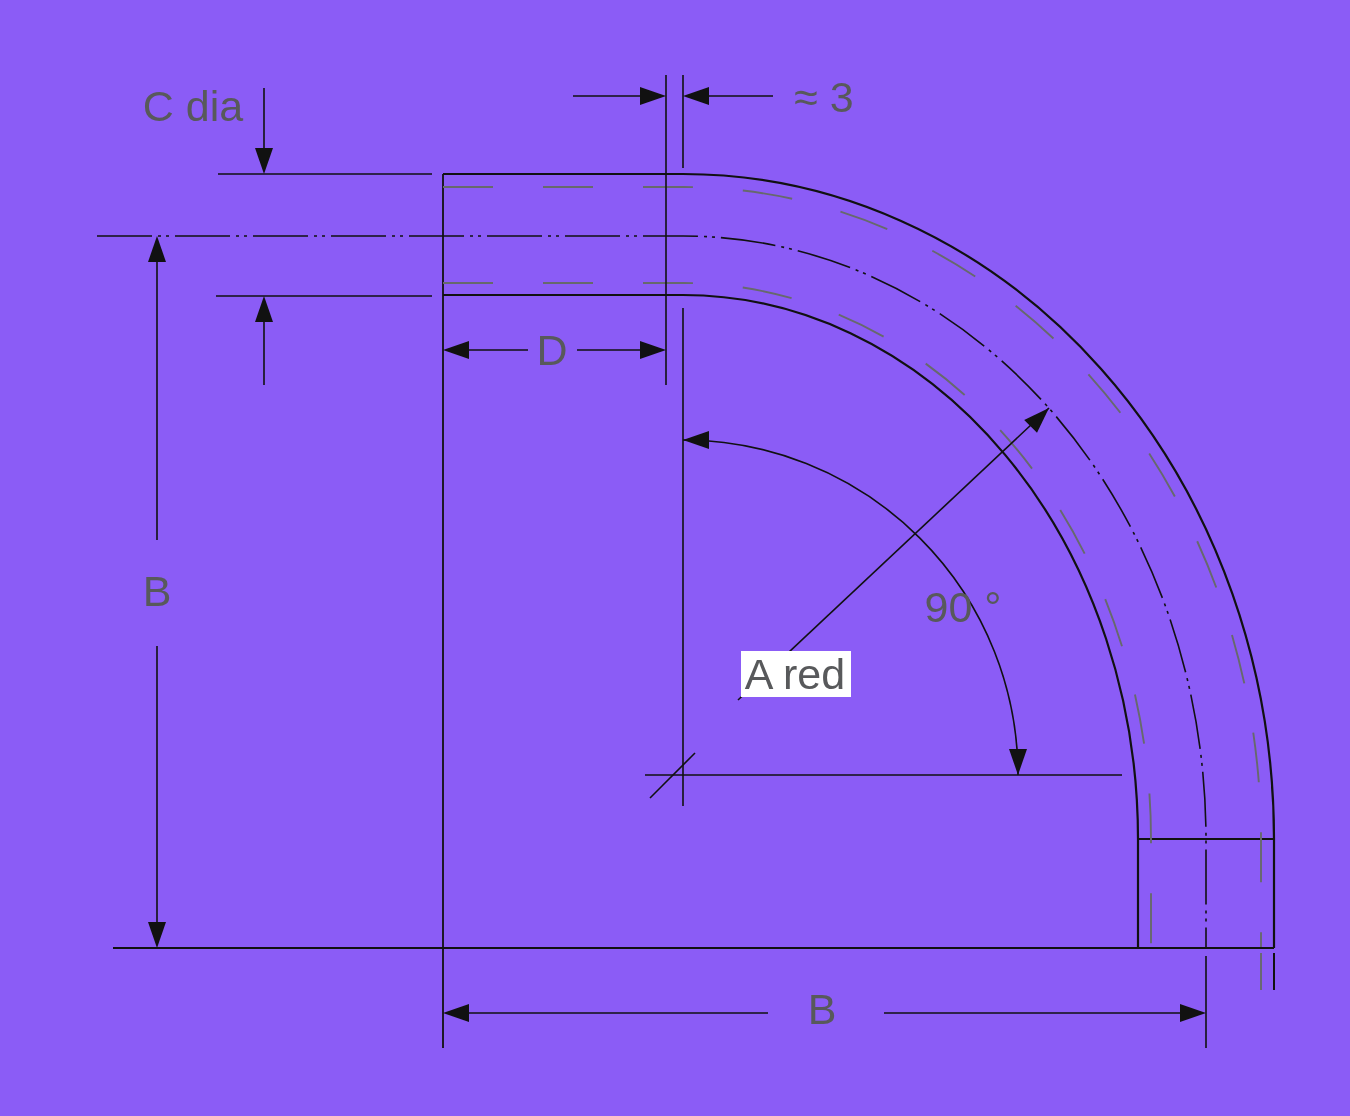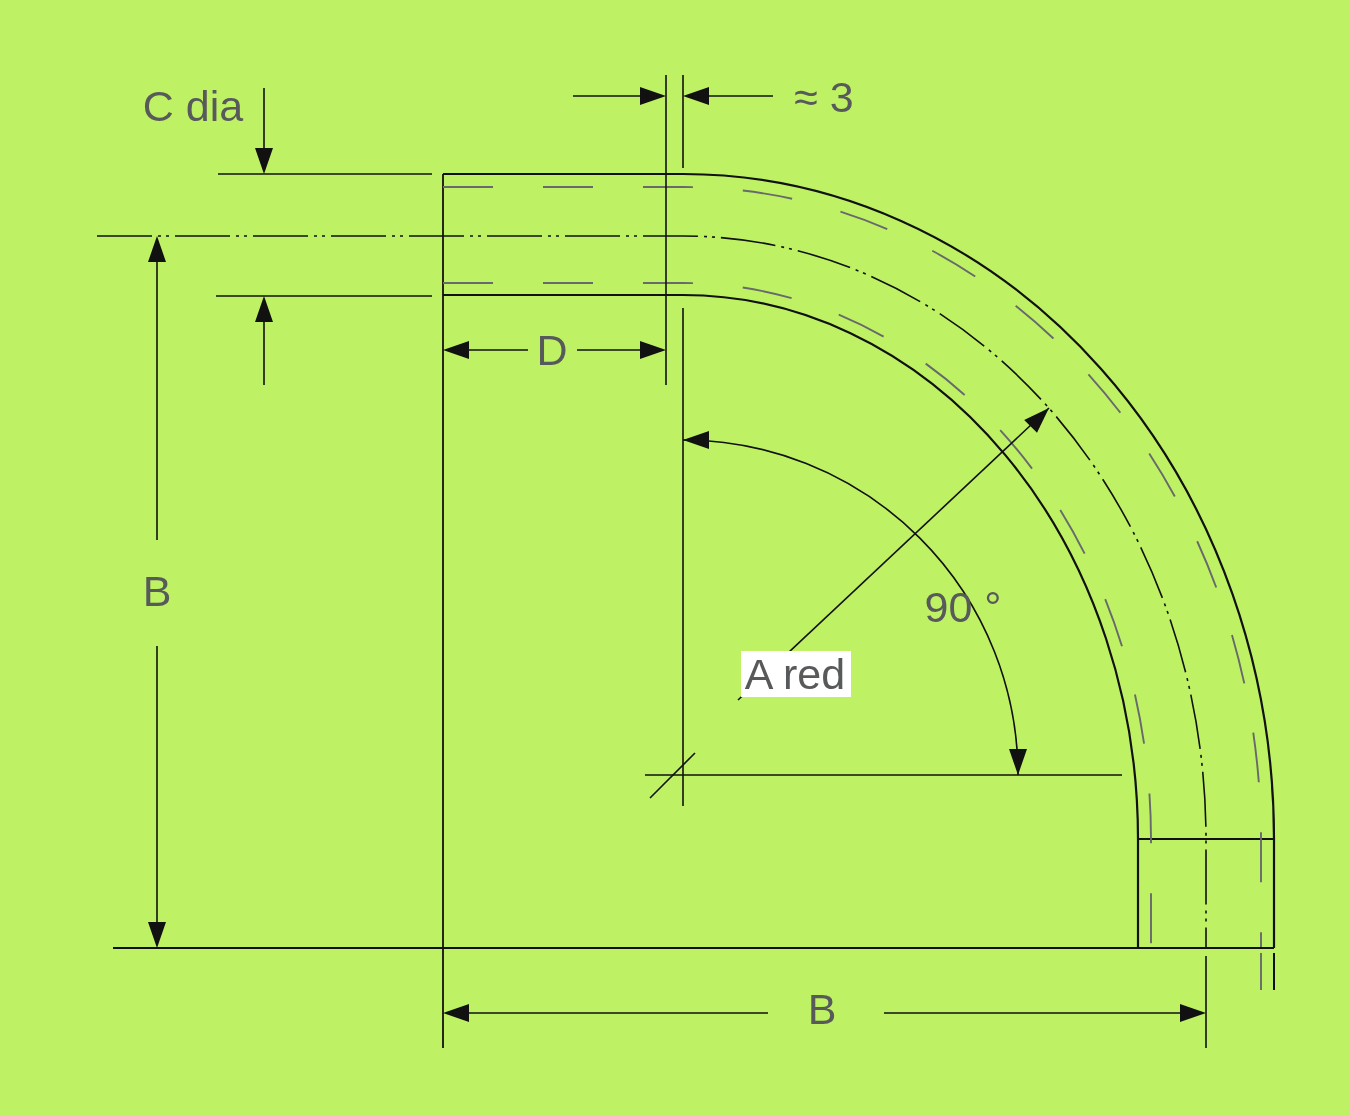--- a/index.html
+++ b/index.html
@@ -4,21 +4,21 @@
 <style>
   html, body {
     margin: 0;
     padding: 0;
     background: #ffffff;
   }
   .stage {
     position: relative;
     width: 1350px;
     height: 1116px;
-    background: #bef264;
+    background: #8b5cf6;
     overflow: hidden;
   }
   svg text {
     font-family: "Liberation Sans", "DejaVu Sans", sans-serif;
     font-size: 43px;
     font-weight: 400;
     fill: #58595b;
     text-anchor: middle;
   }
   .wall   { stroke: #111111; stroke-width: 2.2; fill: none; stroke-linecap: butt; }

